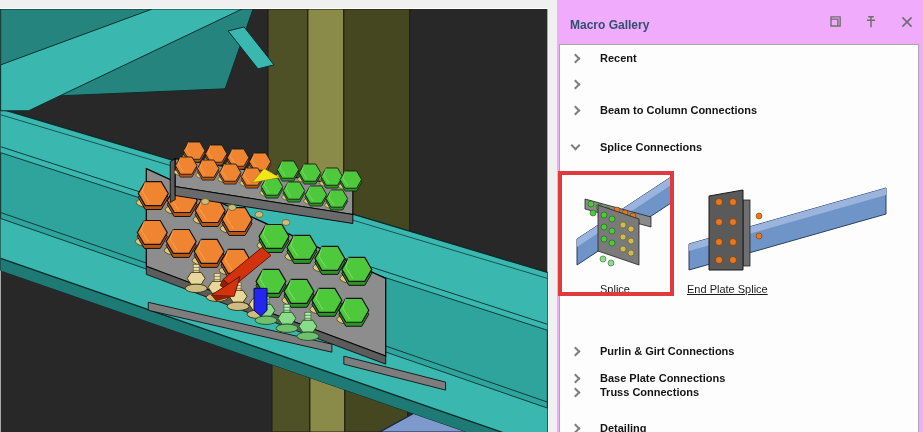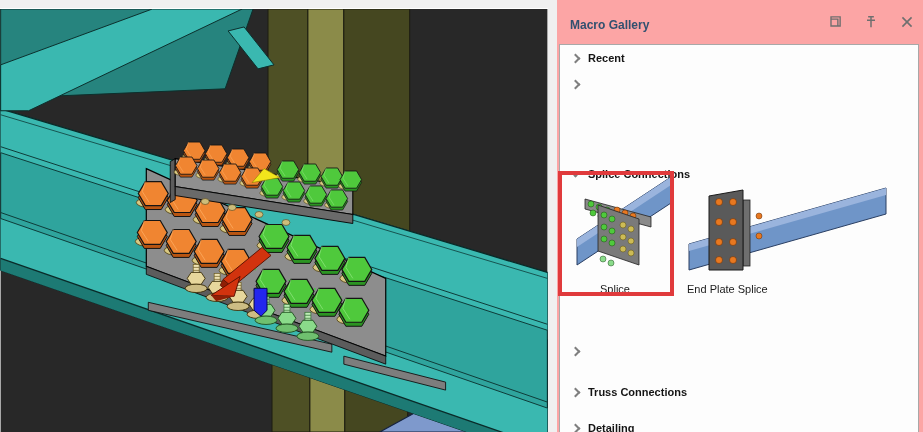--- a/index.html
+++ b/index.html
@@ -4,36 +4,36 @@
 <style>
   * { margin:0; padding:0; box-sizing:border-box; }
   html,body { width:923px; height:432px; overflow:hidden;
     font-family:"Liberation Sans", sans-serif; background:#f0f0f0; }
 
   
   #viewport { position:absolute; left:0; top:8px; width:548px; height:424px;
     border-top:1px solid #ffffff; }
 
   
-  #panel { position:absolute; left:557px; top:0; width:366px; height:432px; background:#fca5a5; }
+  #panel { position:absolute; left:557px; top:0; width:366px; height:432px; background:#f0abfc; }
   .titlebar { position:absolute; left:0; top:12px; width:100%; height:26px; display:flex; align-items:center; }
   .title { margin-left:13px; font-size:12px; font-weight:bold; color:#31506f; }
   .win-btns { position:absolute; right:8px; top:2px; display:flex; gap:20px; }
   .win-btn { width:16px; height:16px; cursor:default; }
   .content { position:absolute; left:2px; top:44px; width:360px; height:390px;
     background:#fdfdfd; border:1px solid #a8a8a8; }
 
   .cat-row { position:absolute; left:0; width:100%; height:22px; display:flex;
-    align-items:center; padding-left:12px; gap:9px; cursor:default;text-align:right; }
+    align-items:center; padding-left:12px; gap:21px; cursor:default;text-align:right; }
   .cat-label { font-size:11px; font-weight:bold; color:#141414; white-space:nowrap; }
   .chev { width:7px; height:7px; border-right:2px solid #7f7f7f; border-bottom:2px solid #7f7f7f;
     transform:rotate(-45deg); margin-top:0px; flex:none; }
   .chev.down { transform:rotate(45deg); margin-top:-3px; }
 
-  .thumb-label { position:absolute; font-size:11px; color:#1c1c1c; }
+  .thumb-label { position:absolute; font-size:11px; color:#1c1c1c;text-decoration:underline; }
   #sel-highlight { position:absolute; left:-2px; top:126px; width:116px; height:125px;
     border:4px solid #e03a3c; z-index:3; pointer-events:none; }
   .thumb-svg { position:absolute; }
 </style>
 </head>
 <body>
 
 <svg id="viewport" viewBox="0 8 548 424" width="548" height="424" xmlns="http://www.w3.org/2000/svg">
   <defs>
 
@@ -213,21 +213,25 @@
 
   <div class="content">
 
     <div class="cat-row" style="top:2px">
       <span class="chev"></span>
       <span class="cat-label">Recent</span>
     </div>
     <div class="cat-row" style="top:28px">
       <span class="chev"></span>
     </div>
-    <div class="cat-row" style="top:118px">
+    <div class="cat-row" style="top:54px">
+      <span class="chev"></span>
+      <span class="cat-label">Beam to Column Connections</span>
+    </div>
+    <div class="cat-row" style="top:91px">
       <span class="chev down"></span>
       <span class="cat-label">Splice Connections</span>
     </div>
 
     <div id="sel-highlight"></div>
 
     <svg class="thumb-svg" style="left:5px; top:132px;" width="106" height="102" viewBox="0 0 106 102">
       <polygon points="12,62 106,0 106,26 12,88" fill="#6f95c8" stroke="#2a3f63" stroke-width="1"></polygon>
       <polygon points="12,62 106,0 106,8 12,70" fill="#9ab4dd"></polygon>
       <polygon points="20,22 86,40 86,50 20,32" fill="#8a8a8a" stroke="#222" stroke-width="0.8"></polygon>
@@ -278,20 +282,25 @@
         <circle cx="38" cy="82" r="3.5" fill="#e87820" stroke="#5d2b06" stroke-width="0.5"></circle>
         <circle cx="52" cy="82" r="3.5" fill="#e87820" stroke="#5d2b06" stroke-width="0.5"></circle>
         <circle cx="78" cy="38" r="3" fill="#e87820" stroke="#5d2b06" stroke-width="0.5"></circle>
         <circle cx="78" cy="58" r="3" fill="#e87820" stroke="#5d2b06" stroke-width="0.5"></circle>
       </g>
     </svg>
     <div class="thumb-label" style="left:127px; top:238px;">End Plate Splice</div>
 
     <div class="cat-row" style="top:295px">
       <span class="chev"></span>
+      <span class="cat-label">Purlin &amp; Girt Connections</span>
+    </div>
+    <div class="cat-row" style="top:322px">
+      <span class="chev"></span>
+      <span class="cat-label">Base Plate Connections</span>
     </div>
     <div class="cat-row" style="top:336px">
       <span class="chev"></span>
       <span class="cat-label">Truss Connections</span>
     </div>
     <div class="cat-row" style="top:372px">
       <span class="chev"></span>
       <span class="cat-label">Detailing</span>
     </div>
   </div>

